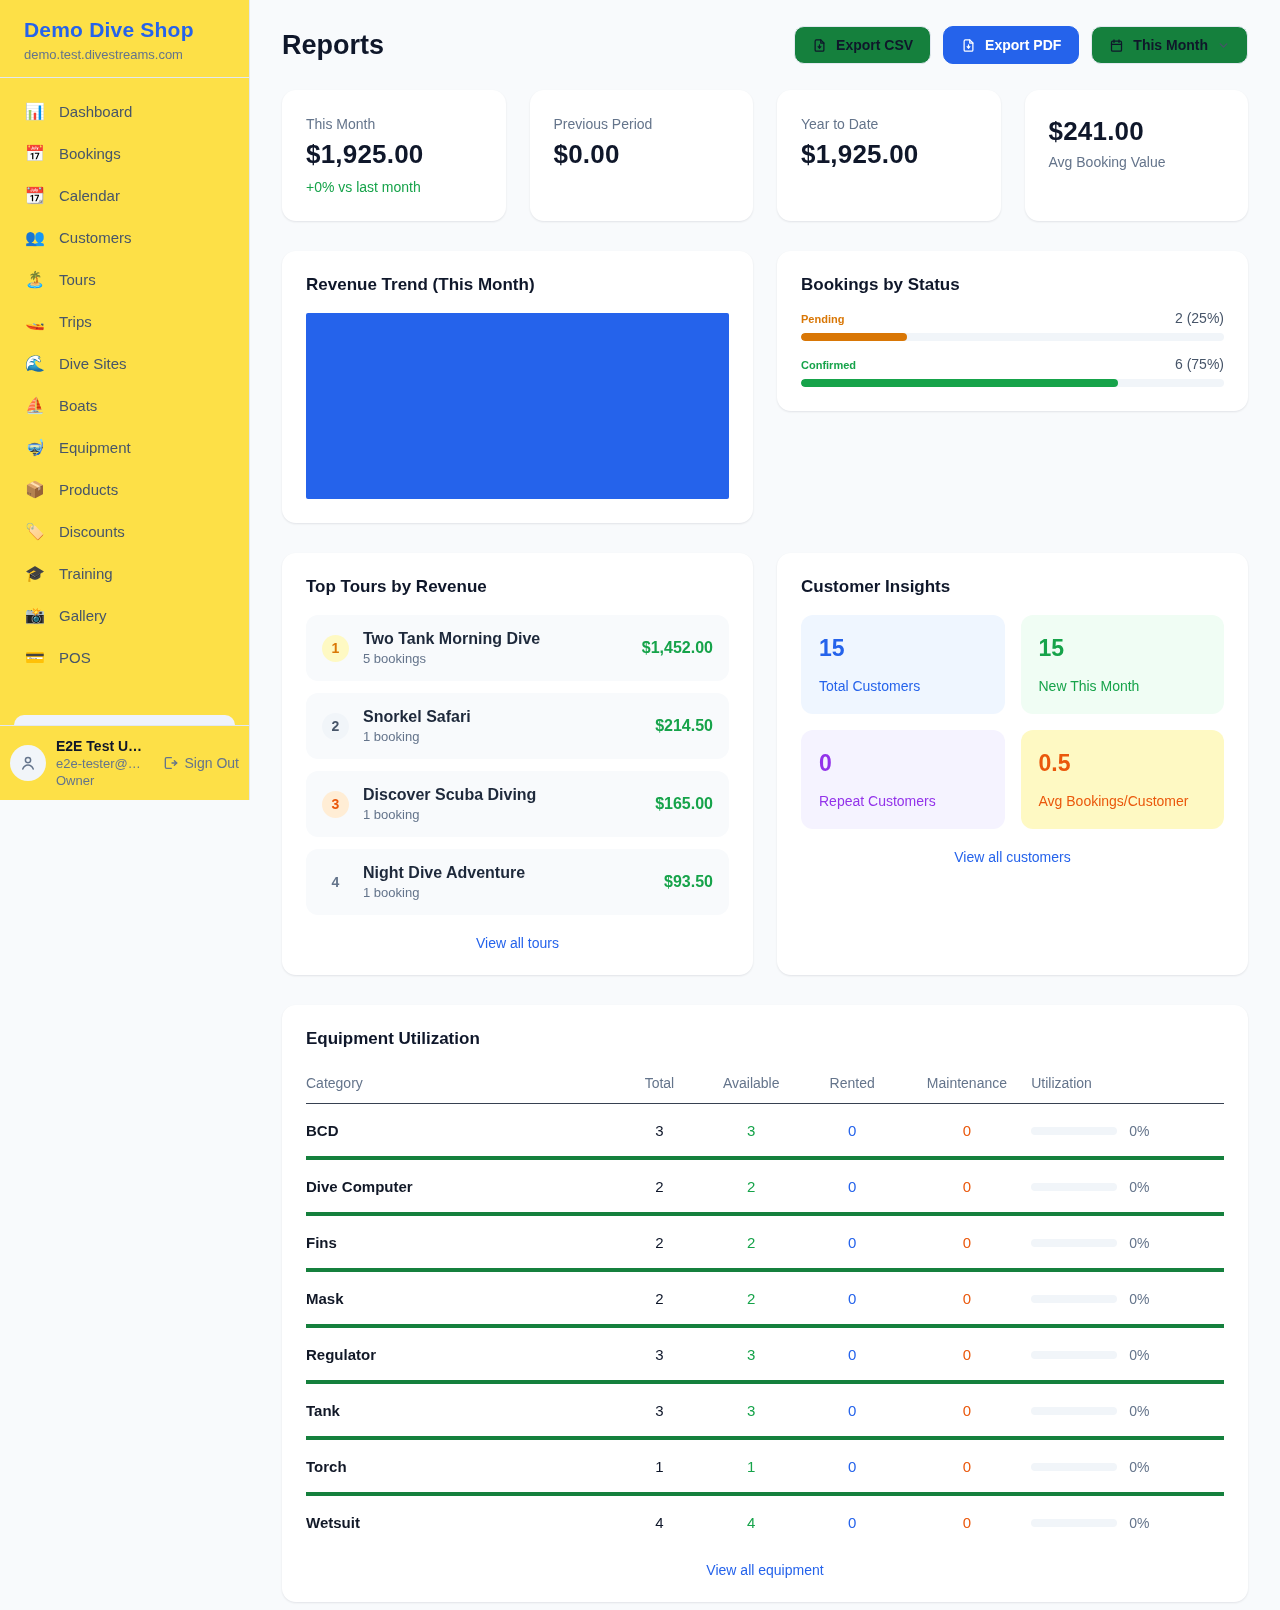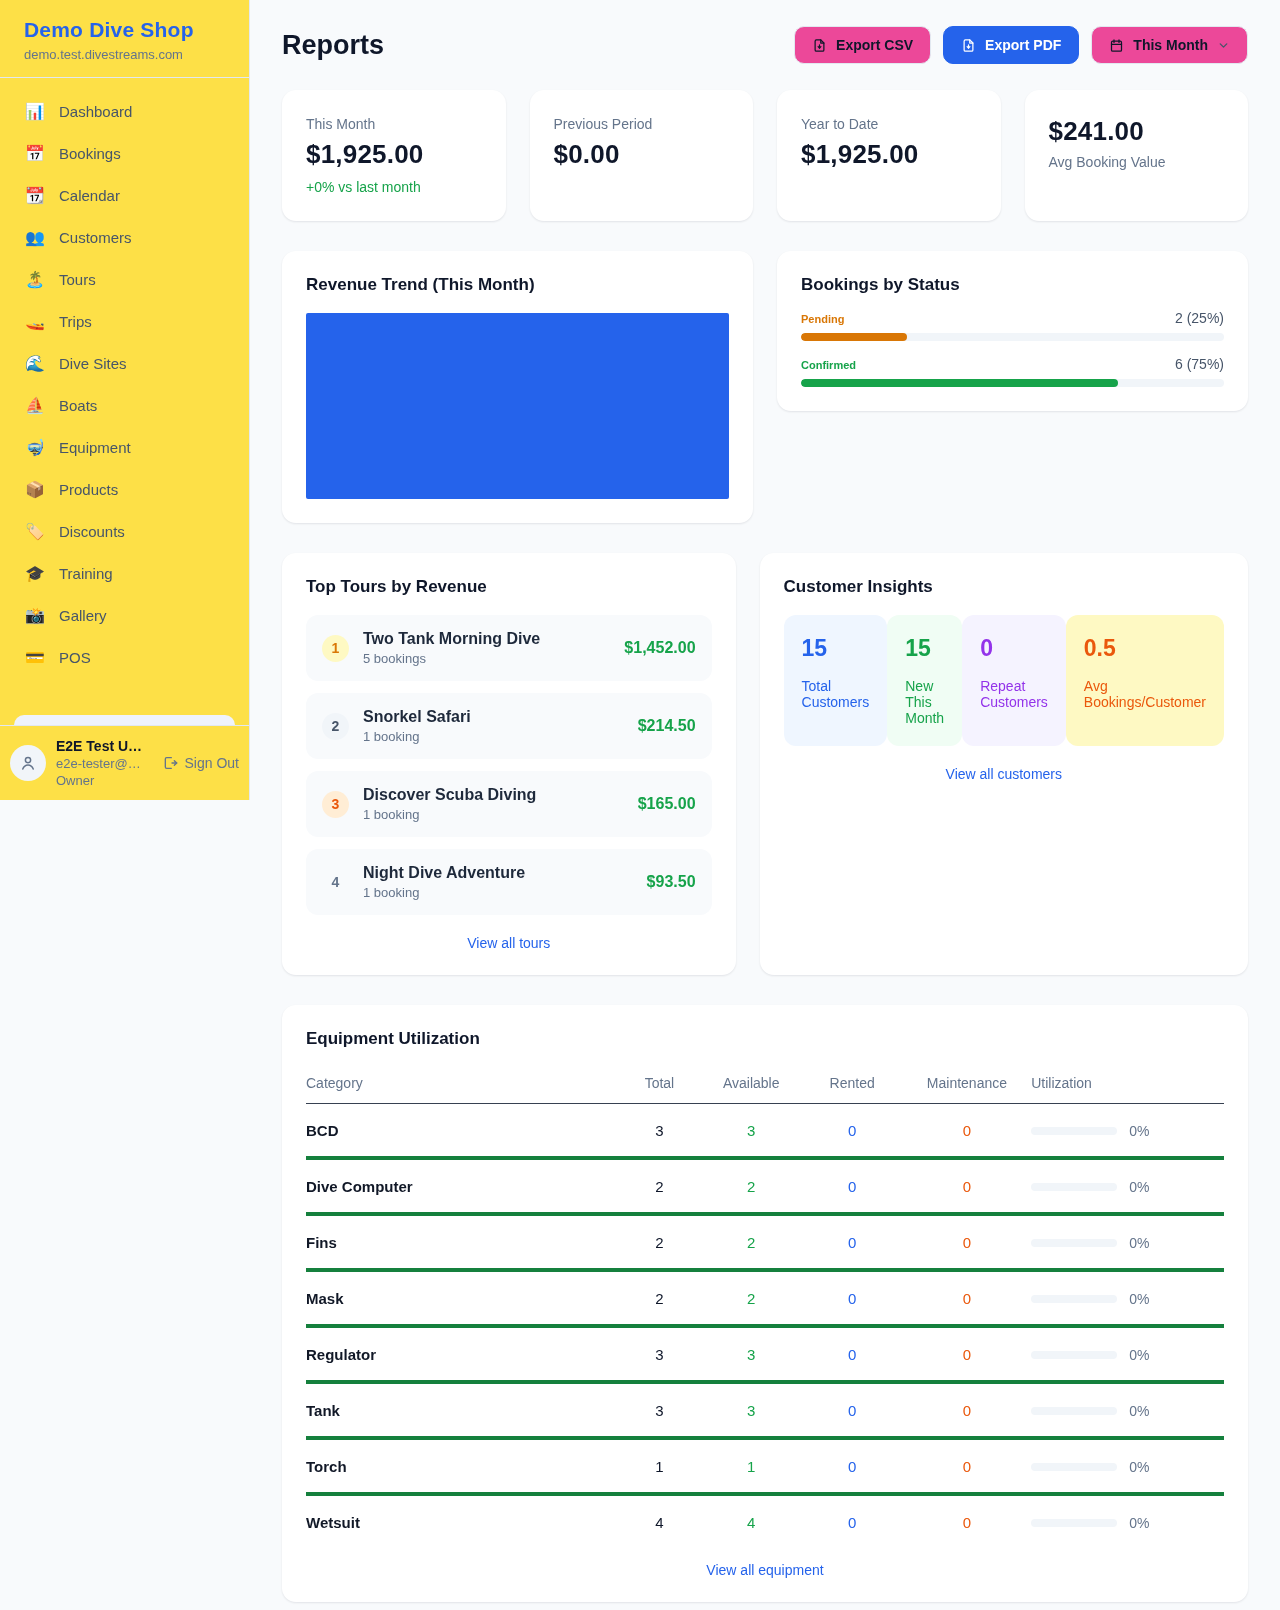--- a/index.html
+++ b/index.html
@@ -51,21 +51,21 @@
   }
   
   .main { margin-left:250px; padding:26px 32px 0; }
   .header-row { display:flex; align-items:center; justify-content:space-between; margin-bottom:26px; }
   .page-title { font-size:27px; font-weight:bold; color:#0f172a; }
   .header-actions { display:flex; gap:12px; }
   .btn {
     display:inline-flex; align-items:center; gap:9px;
     padding:10px 17px; border-radius:10px;
     font-size:14px; font-weight:600; cursor:pointer;
-    border:1px solid #e2e8f0; background:#ec4899; color:#0f172a;
+    border:1px solid #e2e8f0; background:#15803d; color:#0f172a;
   }
   .btn-primary { background:#2563eb; border-color:#2563eb; color:#fff; }
   .btn svg { display:block; }
   
   .stats-grid { display:grid; grid-template-columns:repeat(4,1fr); gap:24px; margin-bottom:30px; }
   .card, .panel {
     background:#fff; border-radius:14px;
     box-shadow:0 1px 2px rgba(15,23,42,.06), 0 1px 3px rgba(15,23,42,.04);
   }
   .card { padding:26px 24px; min-height:123px; }
@@ -100,21 +100,21 @@
   }
   .tour-info { flex:1; min-width:0; }
   .tour-name { font-size:16px; font-weight:600; color:#1e293b; }
   .tour-sub { font-size:13px; color:#64748b; margin-top:3px; }
   .tour-amount { font-size:16px; font-weight:bold; color:#16a34a; white-space:nowrap; }
   .view-link {
     display:block; text-align:center; margin-top:20px;
     color:#2563eb; font-size:14px; cursor:pointer; text-decoration:none;
   }
   
-  .insights-grid { margin-top:18px; display:grid; grid-template-columns:1fr 1fr 1fr 1fr; }
+  .insights-grid { margin-top:18px; display:grid; grid-template-columns:1fr 1fr; gap:16px; }
   .insight-tile { border-radius:12px; padding:20px 18px; min-height:97px; }
   .insight-value { font-size:23px; font-weight:bold; }
   .insight-label { font-size:14px; margin-top:16px; }
   
   .equip-panel { margin-bottom:34px; }
   table { width:100%; border-collapse:collapse; margin-top:16px; }
   th {
     font-size:14px; font-weight:normal; color:#64748b;
     text-align:center; padding:10px 0 12px;
     border-bottom:1px solid #374151;

